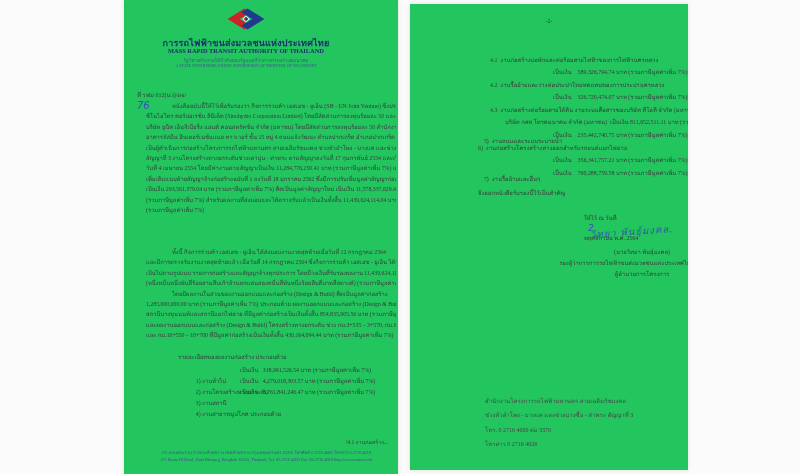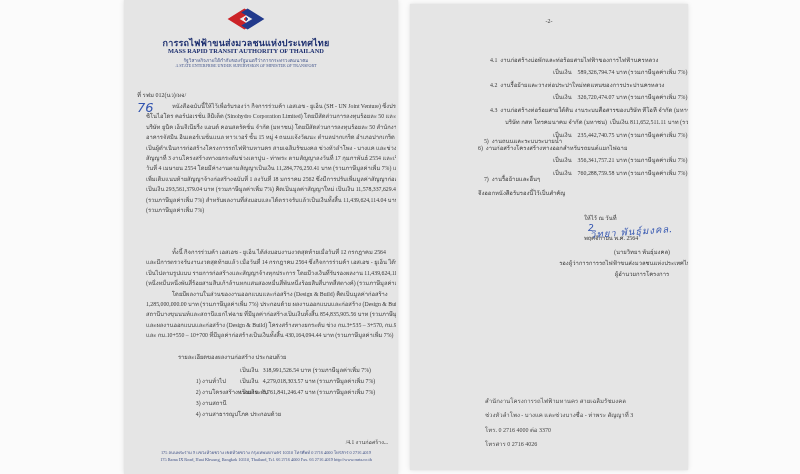--- a/index.html
+++ b/index.html
@@ -3,35 +3,35 @@
 <meta charset="utf-8">
 <style>
   html,body{margin:0;padding:0;}
   body{
     width:800px;height:474px;
     background:#fbfbfb;
     font-family:"Liberation Serif","DejaVu Serif",serif;
     position:relative;overflow:hidden;
     color:#3a3a3a;
   }
-  .page{position:absolute;background:#e5e5e5;overflow:hidden;
+  .page{position:absolute;background:#22c55e;overflow:hidden;
         box-shadow:0 0 5px rgba(0,0,0,0.10), 0 0 1px rgba(0,0,0,0.08);}
   #page1{left:124px;top:0;width:274px;height:474px;}
   #page2{left:410px;top:4px;width:278px;height:466px;}
   .abs{position:absolute;white-space:pre;}
   
   .hdr{position:absolute;left:0;top:0;width:244px;text-align:center;}
   .logo{position:absolute;left:102px;top:6px;width:40px;height:26px;}
   .org-th{position:absolute;left:0;right:0;top:36px;font-size:9px;font-weight:bold;color:#1d2f6f;letter-spacing:0.2px;}
   .org-en{position:absolute;left:0;right:0;top:47px;font-size:6.4px;font-weight:bold;color:#1d2f6f;}
   .sub-th{position:absolute;left:0;right:0;top:56px;font-size:4.8px;color:#41548c;}
   .sub-en{position:absolute;left:0;right:0;top:63px;font-size:4.1px;color:#41548c;}
   .ref{left:7px;top:84px;font-size:6px;}
   .hand{color:#3355b0;font-family:"DejaVu Sans",sans-serif;font-style:italic;}
-  .ref .hand{font-size:13px;}
+  .ref .hand{font-size:10px;}
   
   .para{position:absolute;left:22px;width:250px;font-size:5.8px;color:#3b3b3b;}
   .ln{height:10.4px;line-height:10.4px;white-space:pre;overflow:hidden;}
   .ind{text-indent:26px;}
   #para1{top:101px;}
   #para23{top:247px;}
   .listhdr{left:54px;top:352px;font-size:5.8px;}
   .wrow{position:absolute;left:66px;width:206px;height:10.8px;line-height:10.8px;font-size:5.8px;white-space:pre;}
   .wrow .amt{position:absolute;left:50px;top:0;}
   .contnote{right:10px;top:438px;font-size:5.5px;text-align:right;}

